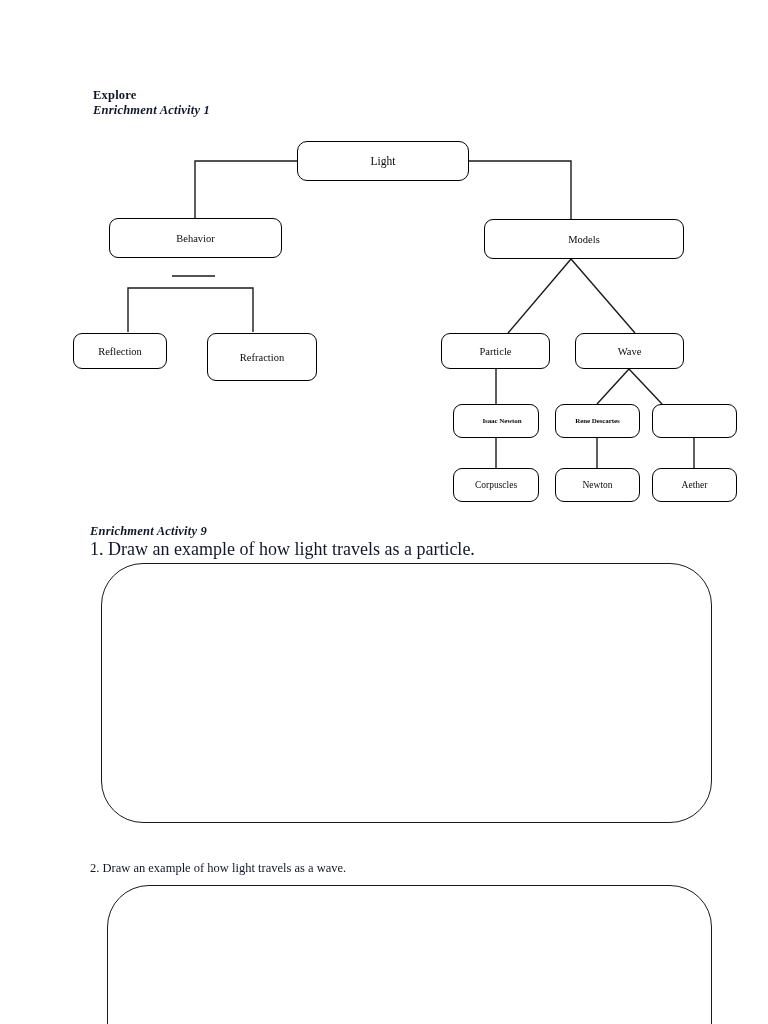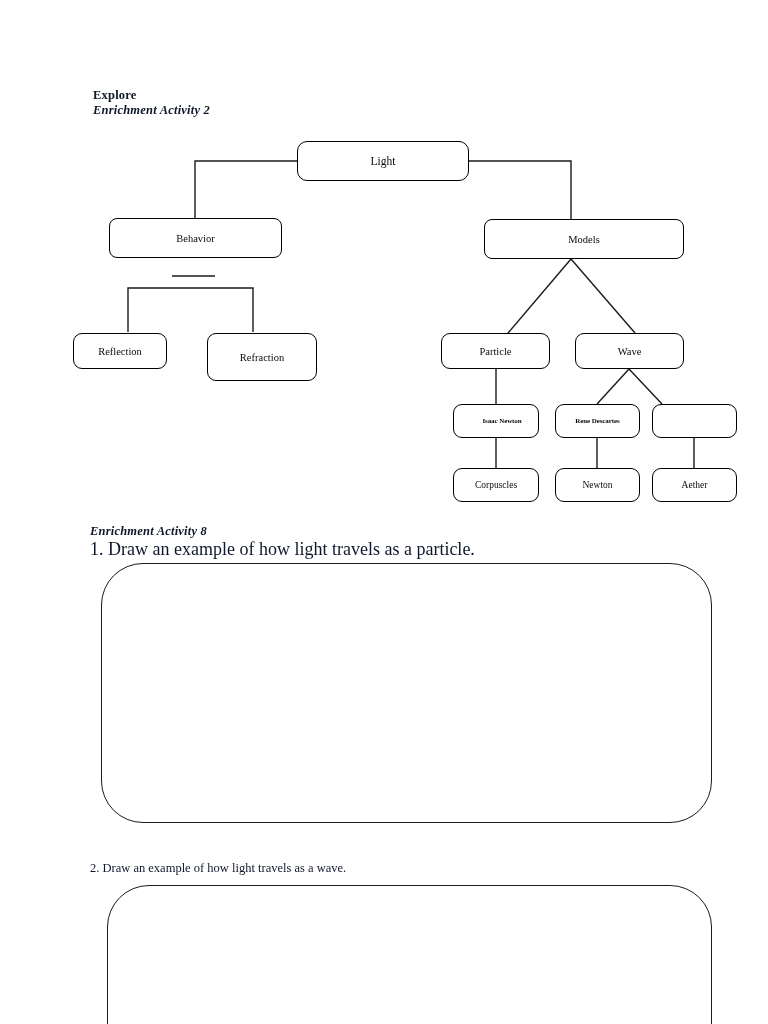--- a/index.html
+++ b/index.html
@@ -88,41 +88,41 @@
     border-radius: 9px;
     display: flex;
     align-items: center;
     justify-content: center;
     text-align: center;
     font-family: "Liberation Serif", serif;
     color: #0a0a0a;
     z-index: 2;
   }
   .node.lvl1 { font-size: 11.5px; border-radius: 10px; }
-  .node.lvl2 { font-size: 10.5px; border-radius: 8px; }
+  .node.lvl2 { font-size: 10.5px; }
   .node.lvl3 { font-size: 10.5px; }
   .node.tiny { font-size: 7px; font-weight: bold; letter-spacing: -0.1px; }
   .node.small { font-size: 9.5px; }
 
   
   .answer-box {
     position: absolute;
     box-sizing: border-box;
     background: #ffffff;
     border: 1.4px solid #1a1a1a;
     border-radius: 42px;
   }
 </style>
 </head>
 <body>
 
 <div id="page">
 
   <div class="txt hd-explore">Explore</div>
-  <div class="txt hd-act1">Enrichment Activity 2</div>
+  <div class="txt hd-act1">Enrichment Activity 1</div>
 
   <div id="chart-layer">
 
     <svg id="chart-lines" viewBox="0 0 768 520">
       <g stroke="#1a1a1a" stroke-width="1.4" fill="none" shape-rendering="geometricPrecision">
 
         <path d="M297,161 L195,161 L195,218"></path>
 
         <path d="M469,161 L571,161 L571,219"></path>
 
@@ -184,21 +184,21 @@
     </div>
     <div class="node small" style="left:555px; top:468px; width:85px; height:34px;">
       <span>Newton</span>
     </div>
     <div class="node small" style="left:652px; top:468px; width:85px; height:34px;">
       <span>Aether</span>
     </div>
 
   </div>
 
-  <div class="txt hd-act2">Enrichment Activity 8</div>
+  <div class="txt hd-act2">Enrichment Activity 9</div>
   <div class="txt q1">1. Draw an example of how light travels as a particle.</div>
 
   <div class="answer-box" style="left:101px; top:563px; width:611px; height:260px;"></div>
 
   <div class="txt q2">2. Draw an example of how light travels as a wave.</div>
 
   <div class="answer-box" style="left:107px; top:885px; width:605px; height:200px;"></div>
 
 </div>
 

